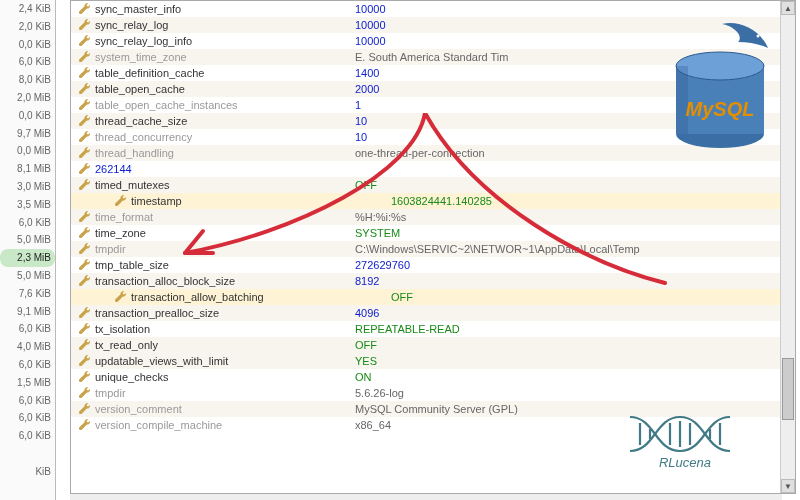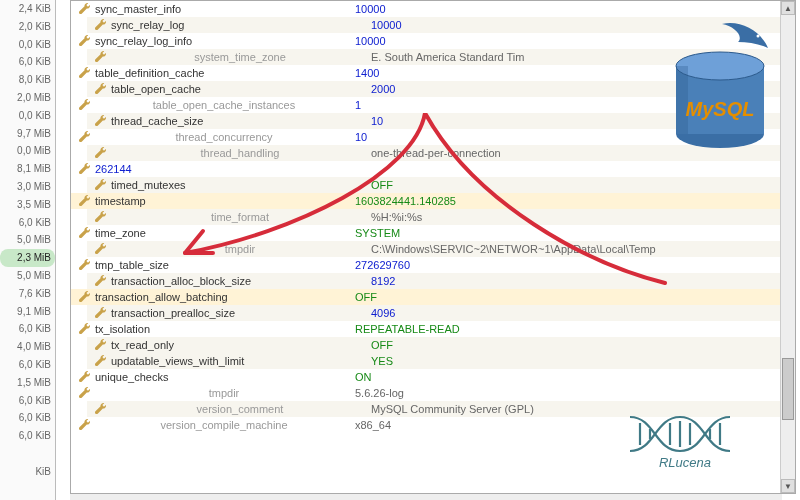--- a/index.html
+++ b/index.html
@@ -4,26 +4,26 @@
 <style>
   html,body{margin:0;padding:0;font-family:Tahoma,Verdana,sans-serif;font-size:11px;background:#eee;overflow:hidden;}
   #stage{position:relative;width:800px;height:500px;background:#fff;}
   #leftcol{position:absolute;left:0;top:0;width:55px;height:500px;background:#fafafa;border-right:1px solid #bbb;}
   #leftcol .sz{height:17.8px;line-height:17.8px;padding-right:4px;text-align:right;font-size:10px;color:#666;}
   #leftcol .hl{background:#c8e8c8;color:#222;border-radius:8px;}
   #rightpane{position:absolute;left:55px;top:0;right:0;bottom:0;overflow:hidden;}
   #varbox{position:absolute;left:15px;top:0;right:4px;bottom:6px;border:1px solid #aaa;background:#fff;}
   #vartable{position:absolute;left:0;top:0;right:14px;bottom:0;overflow:hidden;}
   .row{display:flex;height:16px;align-items:center;}
-  .row.alt{background:#f7f5ee;margin-left:16px;}
-  .row.hlrow{background:#fff3d6;}
+  .row.alt{background:#f7f5ee;}
+  .row.hlrow{background:#fff3d6;padding-left:36px;}
   .ic{width:18px;height:14px;flex:0 0 18px;display:flex;align-items:center;justify-content:center;margin-left:4px;}
   .ic svg{width:14px;height:14px;}
   .nm{flex:0 0 258px;color:#333;padding-left:2px;white-space:nowrap;overflow:hidden;}
-  .nm.grey{color:#999;text-align:center;}
+  .nm.grey{color:#999;}
   .val{flex:1;padding-left:2px;white-space:nowrap;overflow:hidden;}
   .num{color:#1020d0;}
   .txt{color:#666;}
   .green{color:#178a17;}
   #vscroll{position:absolute;right:0;top:0;bottom:0;width:14px;background:#eee;border-left:1px solid #ccc;}
   #vscroll .arrow{height:14px;background:#e0e0e0;border:1px solid #bbb;display:flex;align-items:center;justify-content:center;color:#555;font-size:8px;box-sizing:border-box;}
   #vscroll .track{position:absolute;top:14px;bottom:14px;left:0;right:0;}
   #vscroll .thumb{position:absolute;left:1px;right:1px;background:#ccc;border:1px solid #999;}
   #hscroll{position:absolute;left:15px;right:18px;bottom:0;height:6px;background:#eee;}
   #mysql-logo{position:absolute;right:20px;top:14px;width:120px;height:140px;}

